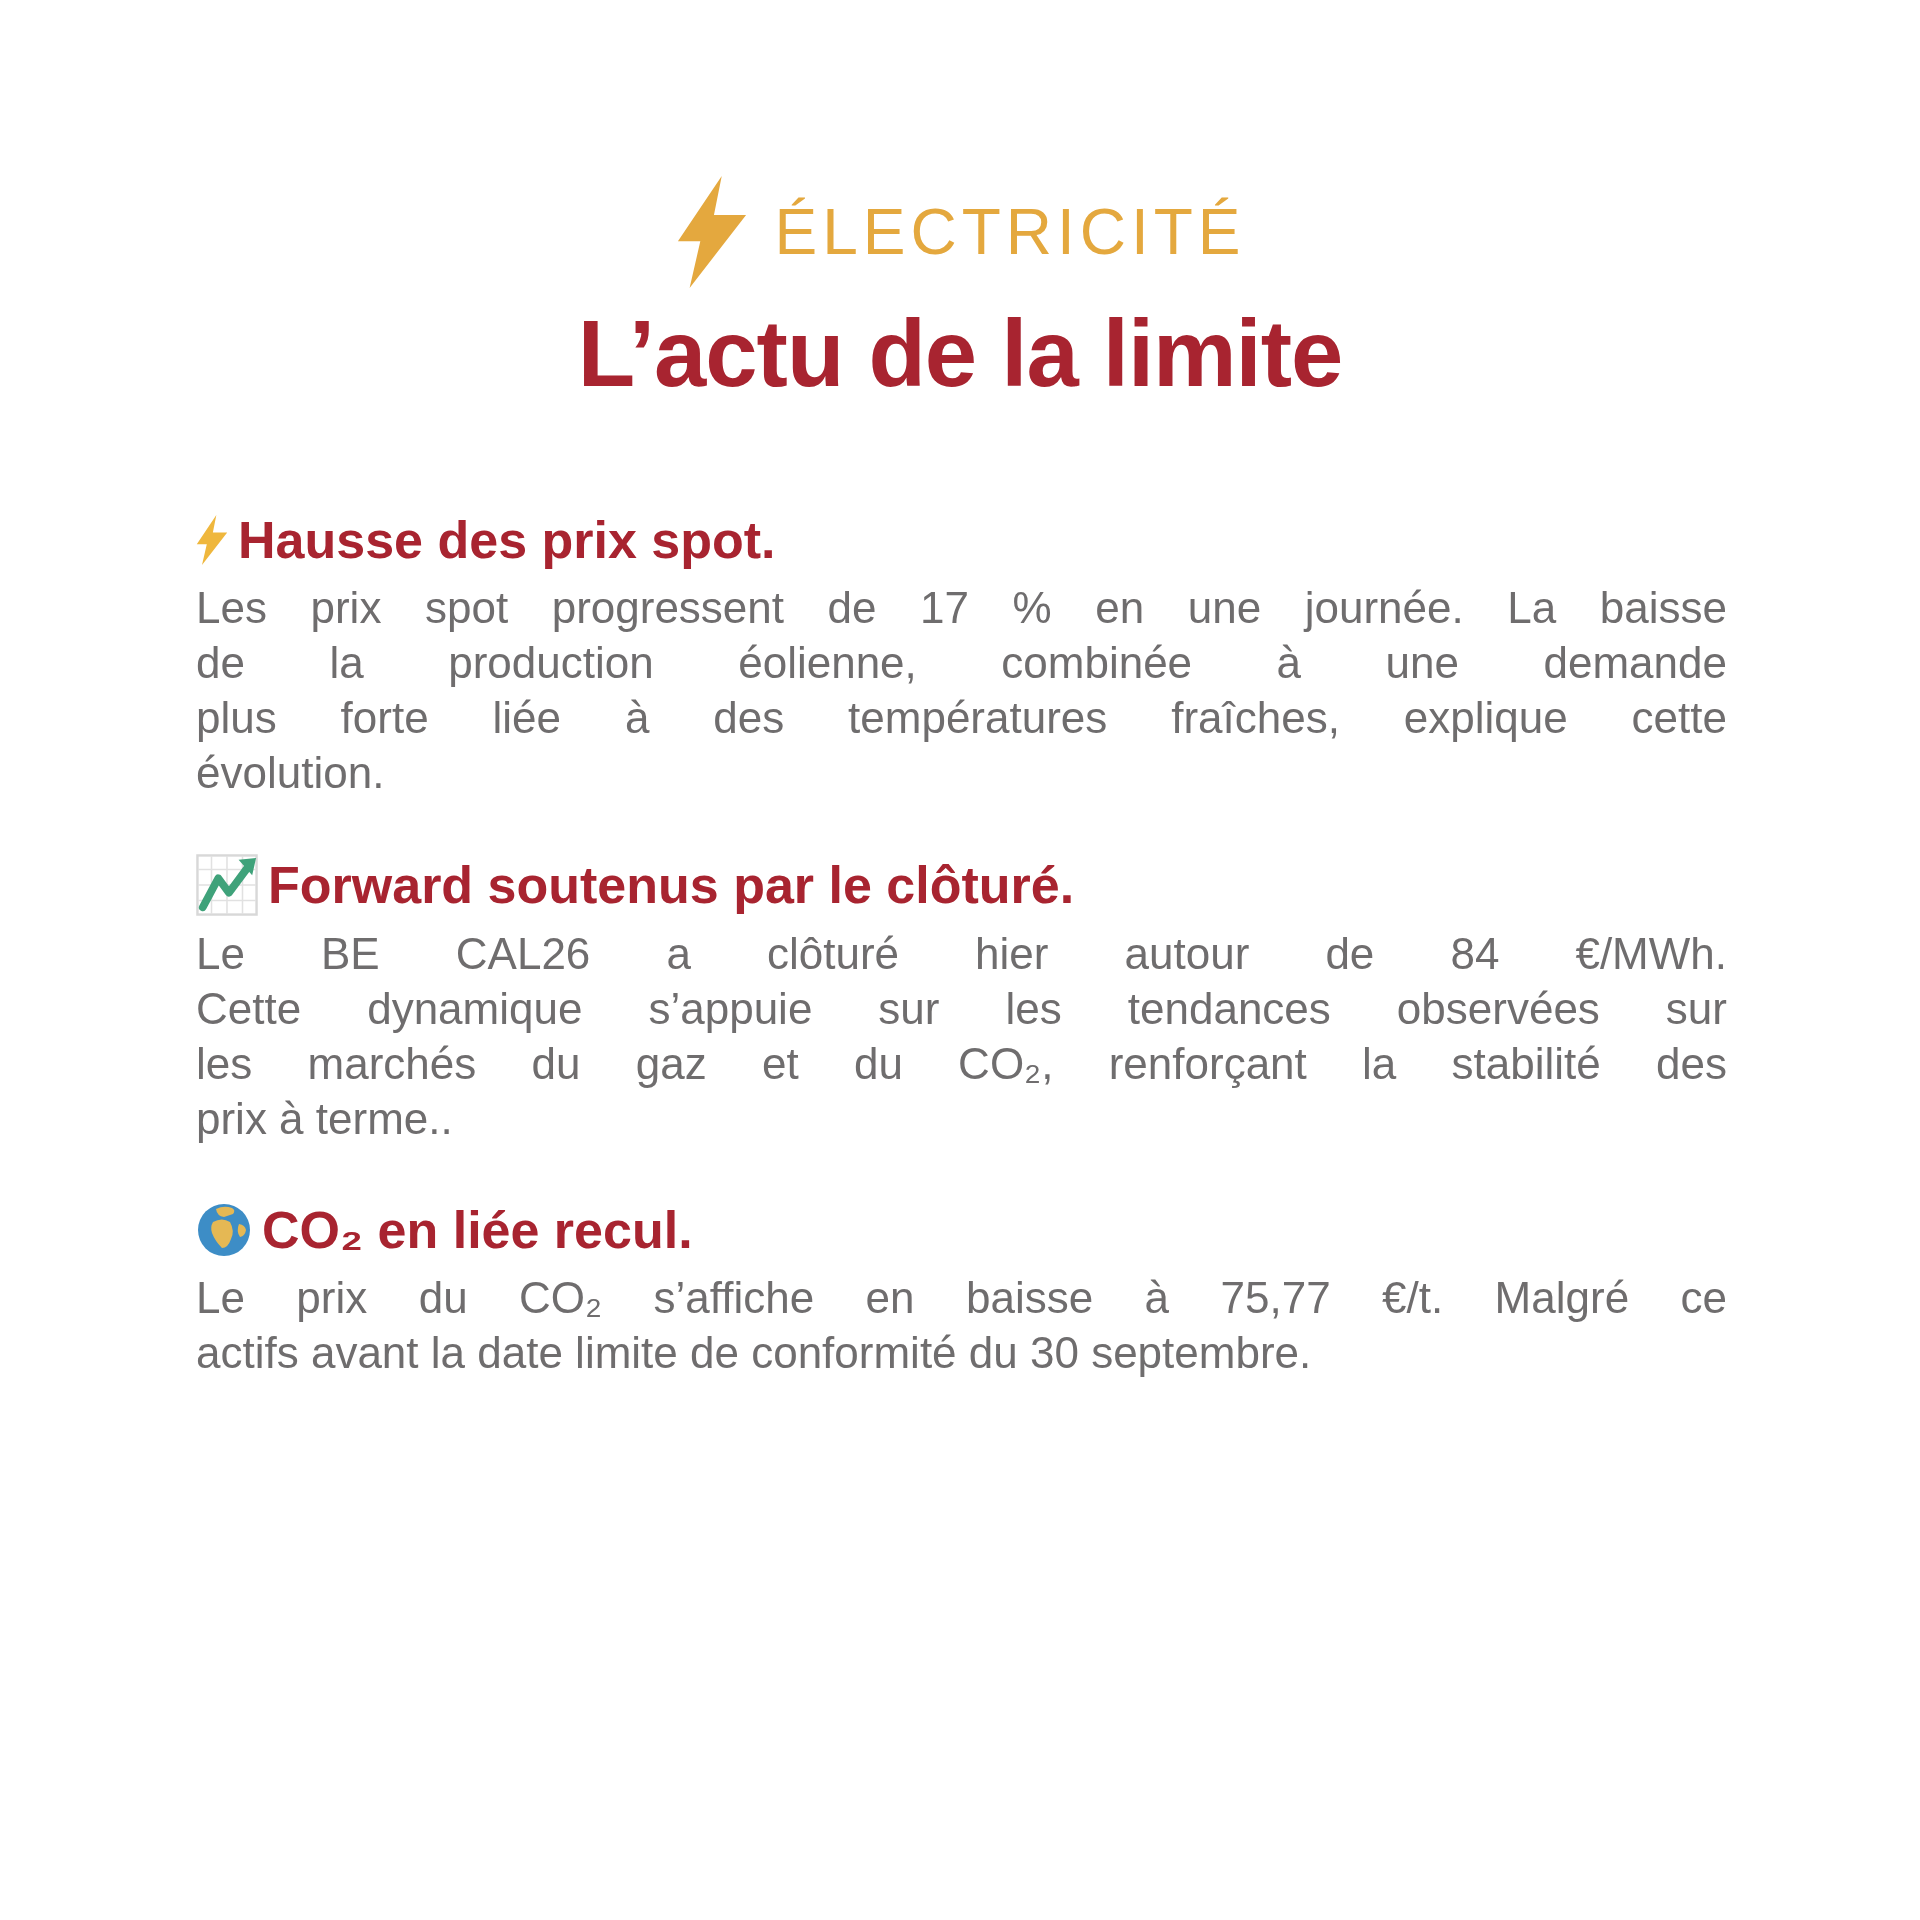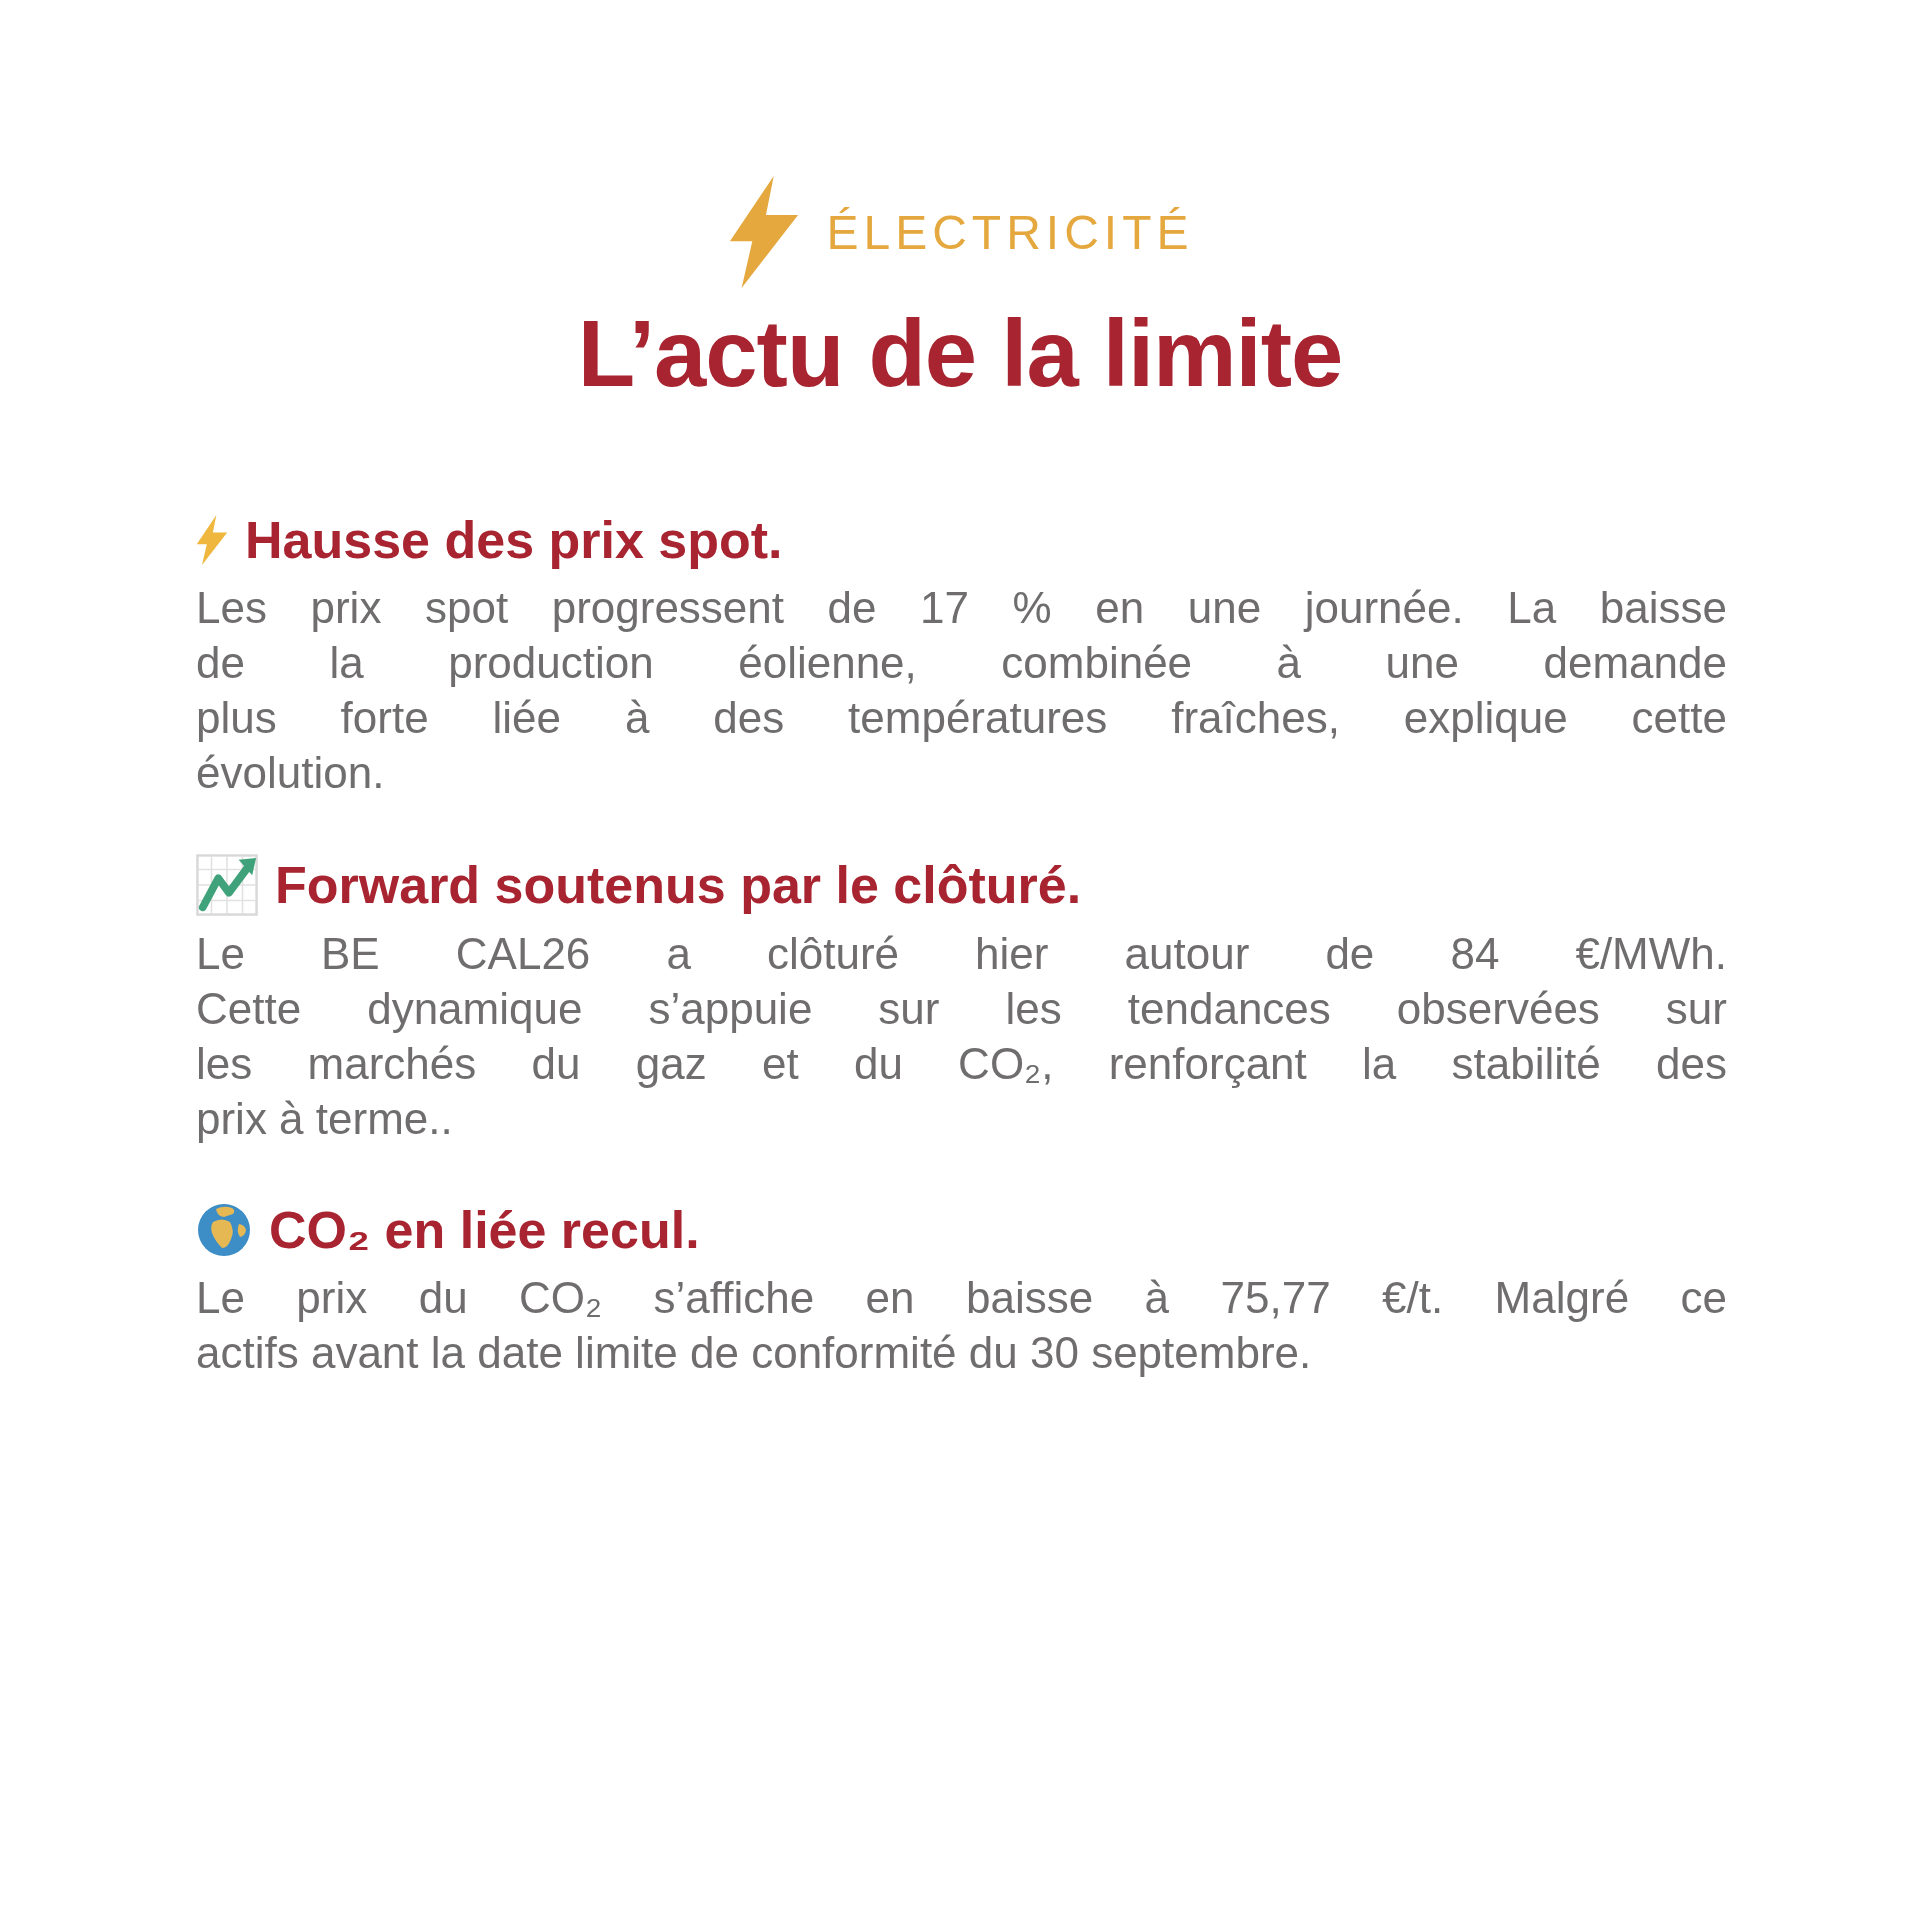--- a/index.html
+++ b/index.html
@@ -19,21 +19,21 @@
     justify-content: center;
     align-items: center;
     gap: 24px;
   }
   .big-bolt-svg {
     width: 76px;
     height: 112px;
     display: block;
   }
   .category-label {
-    font-size: 48px;
+    font-size: 64px;
     font-weight: 300;
     letter-spacing: 5px;
     color: #E4A83E;
     white-space: nowrap;
   }
   .page-title {
     margin-top: 12px;
     text-align: center;
     font-weight: bold;
     font-size: 94px;
@@ -44,21 +44,21 @@
   .content {
     width: 1531px;
     margin: 102px 193px 0 196px;
   }
   .section {
     margin-bottom: 54px;
   }
   .sec-head {
     display: flex;
     align-items: center;
-    gap: 17px;
+    gap: 10px;
     margin-bottom: 10px;
   }
   .sec-head-label {
     color: #A82430;
     font-weight: bold;
     font-size: 52px;
     white-space: nowrap;
   }
   .icon-box {
     display: flex;

